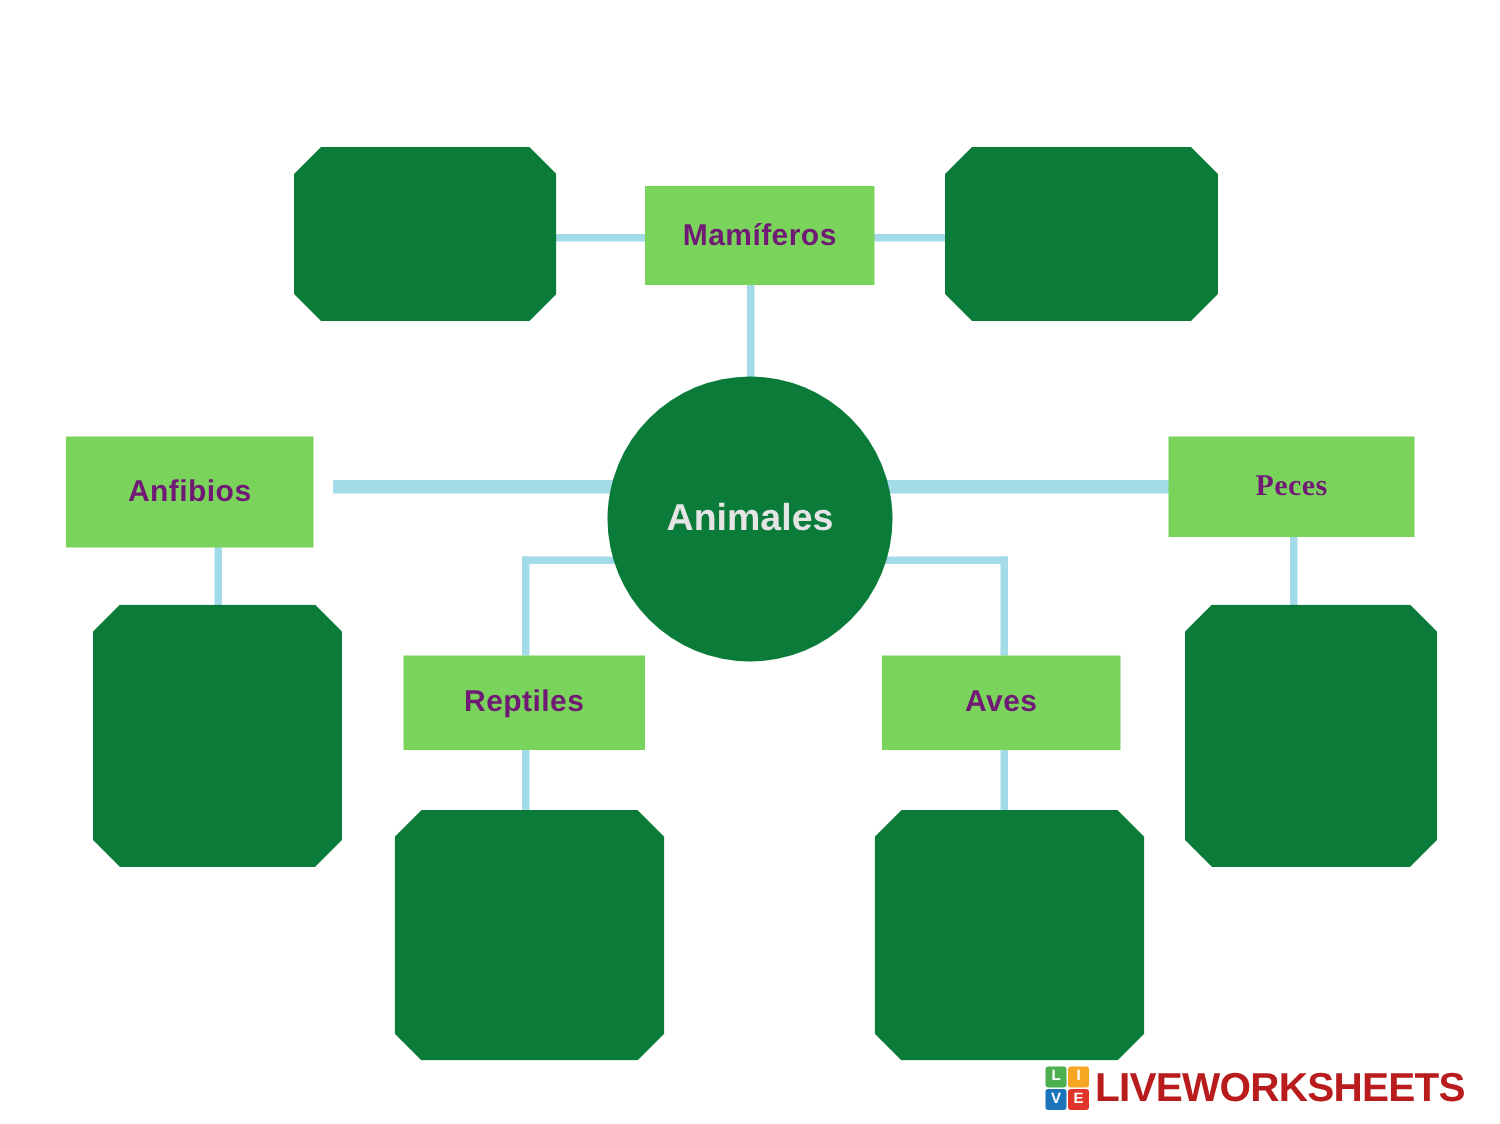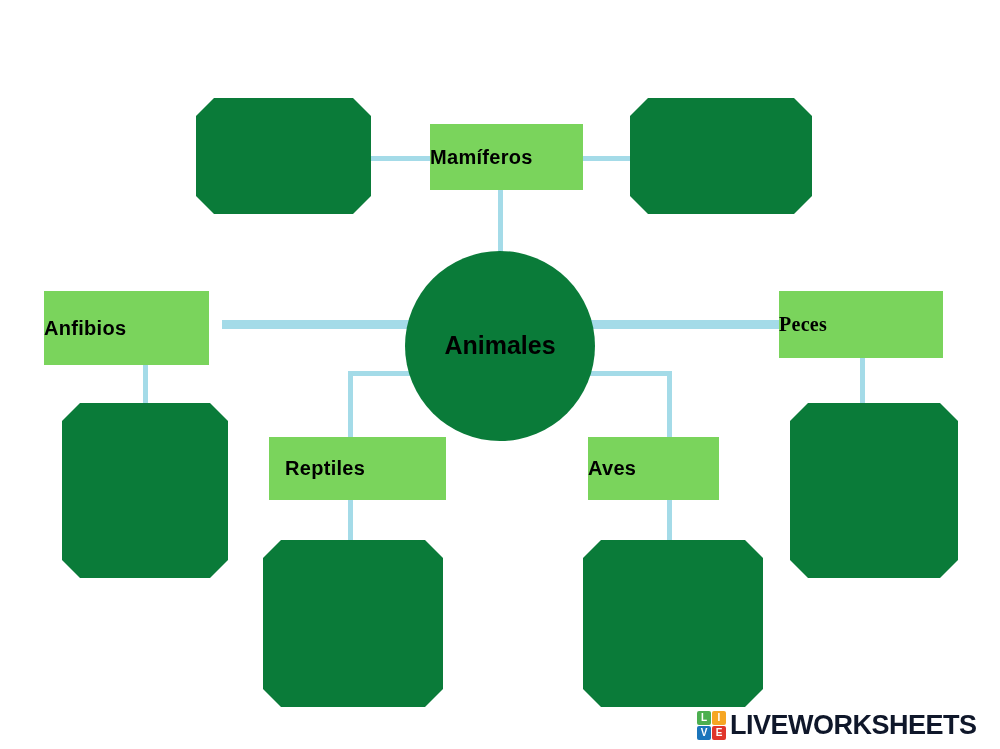--- a/index.html
+++ b/index.html
@@ -40,37 +40,37 @@
       0 calc(100% - 18px), 0 18px
     );
   }
 
   
   .label-box {
     position: absolute;
     background: #7ad45c;
     display: flex;
     align-items: center;
-    justify-content: flex-start;
-    color: #000000;
+    justify-content: center;
+    color: #701a75;
     font-weight: bold;
     font-size: 20px;
     letter-spacing: 0.3px;
   }
 
   
   .center-node {
     position: absolute;
     border-radius: 50%;
     background: #0a7b39;
     display: flex;
     align-items: center;
     justify-content: center;
     text-align: center;
-    color: #000000;
+    color: #e5e5e5;
     font-weight: bold;
     font-size: 25px;
     line-height: 1.18;
   }
   .center-node span { display: block; }
 
   
   #footer-logo {
     position: absolute;
     left: 697px;
@@ -95,21 +95,21 @@
     border-radius: 2px;
     line-height: 1;
   }
   .t-l { background: #4caf50; }
   .t-i { background: #f6a623; }
   .t-v { background: #1b75bb; }
   .t-e { background: #e0352b; }
   #logo-wordmark {
     font-size: 27px;
     font-weight: bold;
-    color: #0f172a;
+    color: #b91c1c;
     letter-spacing: -0.5px;
   }
 </style>
 </head>
 <body>
 
 <div id="worksheet">
 
   <div class="conn thin-h" style="left:370px; top:156px; width:62px;"></div>
 
@@ -158,25 +158,25 @@
   </div>
 
   <div class="label-box" style="left:44px; top:291px; width:165px; height:74px;">
     <span>Anfibios</span>
   </div>
 
   <div class="label-box" style="left:779px; top:291px; width:164px; height:67px;font-family:Liberation Serif, serif;">
     <span>Peces</span>
   </div>
 
-  <div class="label-box" style="left:269px; top:437px; width:161px; height:63px;padding-left:16px;">
+  <div class="label-box" style="left:269px; top:437px; width:161px; height:63px;">
     <span>Reptiles</span>
   </div>
 
-  <div class="label-box" style="left:588px; top:437px; width:131px; height:63px;">
+  <div class="label-box" style="left:588px; top:437px; width:159px; height:63px;">
     <span>Aves</span>
   </div>
 
   <div id="footer-logo">
     <div class="logo-tiles">
       <div class="t-l">L</div>
       <div class="t-i">I</div>
       <div class="t-v">V</div>
       <div class="t-e">E</div>
     </div>

